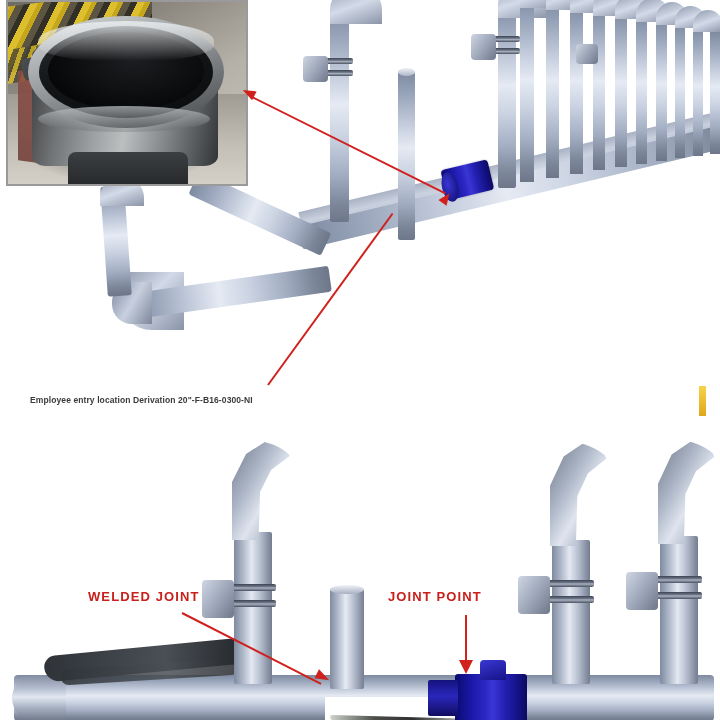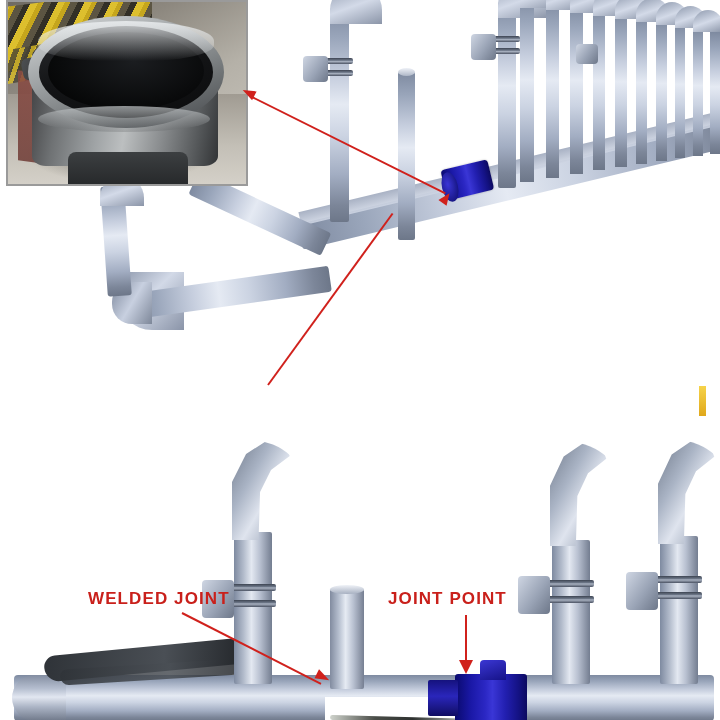--- a/index.html
+++ b/index.html
@@ -66,21 +66,21 @@
 
   
   #caption{left:30px;top:395px;font-size:8.5px;font-weight:bold;color:#3a3a3a;
     letter-spacing:.1px;white-space:nowrap;}
 
   
   #yellow-mark{left:699px;top:386px;width:7px;height:30px;
     background:linear-gradient(to bottom,#f6d34a,#e0a81b);}
 
   
-  .red-label{position:absolute;color:#c9201b;font-weight:bold;font-size:17px;
+  .red-label{position:absolute;color:#c9201b;font-weight:bold;font-size:13px;
     letter-spacing:1.1px;white-space:nowrap;font-family:"Liberation Sans",sans-serif;}
 
   
   .clamp-band{position:absolute;background:linear-gradient(to bottom,#3d4452,#6e7889 40%,#aab3c2 55%,#4a5262);border-radius:2px;}
   .clamp-lug{position:absolute;border-radius:4px;
     background:linear-gradient(125deg,#cfd6e3,#9aa4b6 55%,#6d7789);}
 
   .cap-shadow{position:absolute;background:linear-gradient(100deg,#2f3338,#4a4f55 60%,#23262a);}
 </style>
 </head>
@@ -178,20 +178,21 @@
     </div>
 
     <div class="leader" style="left:252px;top:96px;width:216px;transform:rotate(26.5deg);"></div>
     <div class="arrowhead" style="left:242px;top:88px;border-top:5px solid transparent;border-bottom:5px solid transparent;
              border-right:13px solid #d0211c;transform:rotate(26.5deg);"></div>
 
     <div class="leader" style="left:268px;top:384px;width:212px;transform:rotate(-54deg);transform-origin:0 50%;"></div>
     <div class="arrowhead" style="left:441px;top:192px;border-left:5px solid transparent;border-right:5px solid transparent;
              border-bottom:12px solid #d0211c;transform:rotate(36deg);"></div>
 
+    <div class="abs" id="caption">Employee entry location Derivation 20"-F-B16-0300-NI</div>
 
     <div class="abs" id="yellow-mark"></div>
   </div>
 
   <div class="abs" style="left:0;top:432px;width:720px;height:288px;">
 
     <div class="abs pipe-grad-v" style="left:14px;top:243px;width:700px;height:46px;border-radius:4px;"></div>
 
     <div class="abs" style="left:12px;top:243px;width:54px;height:46px;border-radius:26px 0 0 26px;
              background:linear-gradient(to bottom,#838da1,#b6bfd0 30%,#e2e7f1 48%,#aab3c4 70%,#6f7889);"></div>

